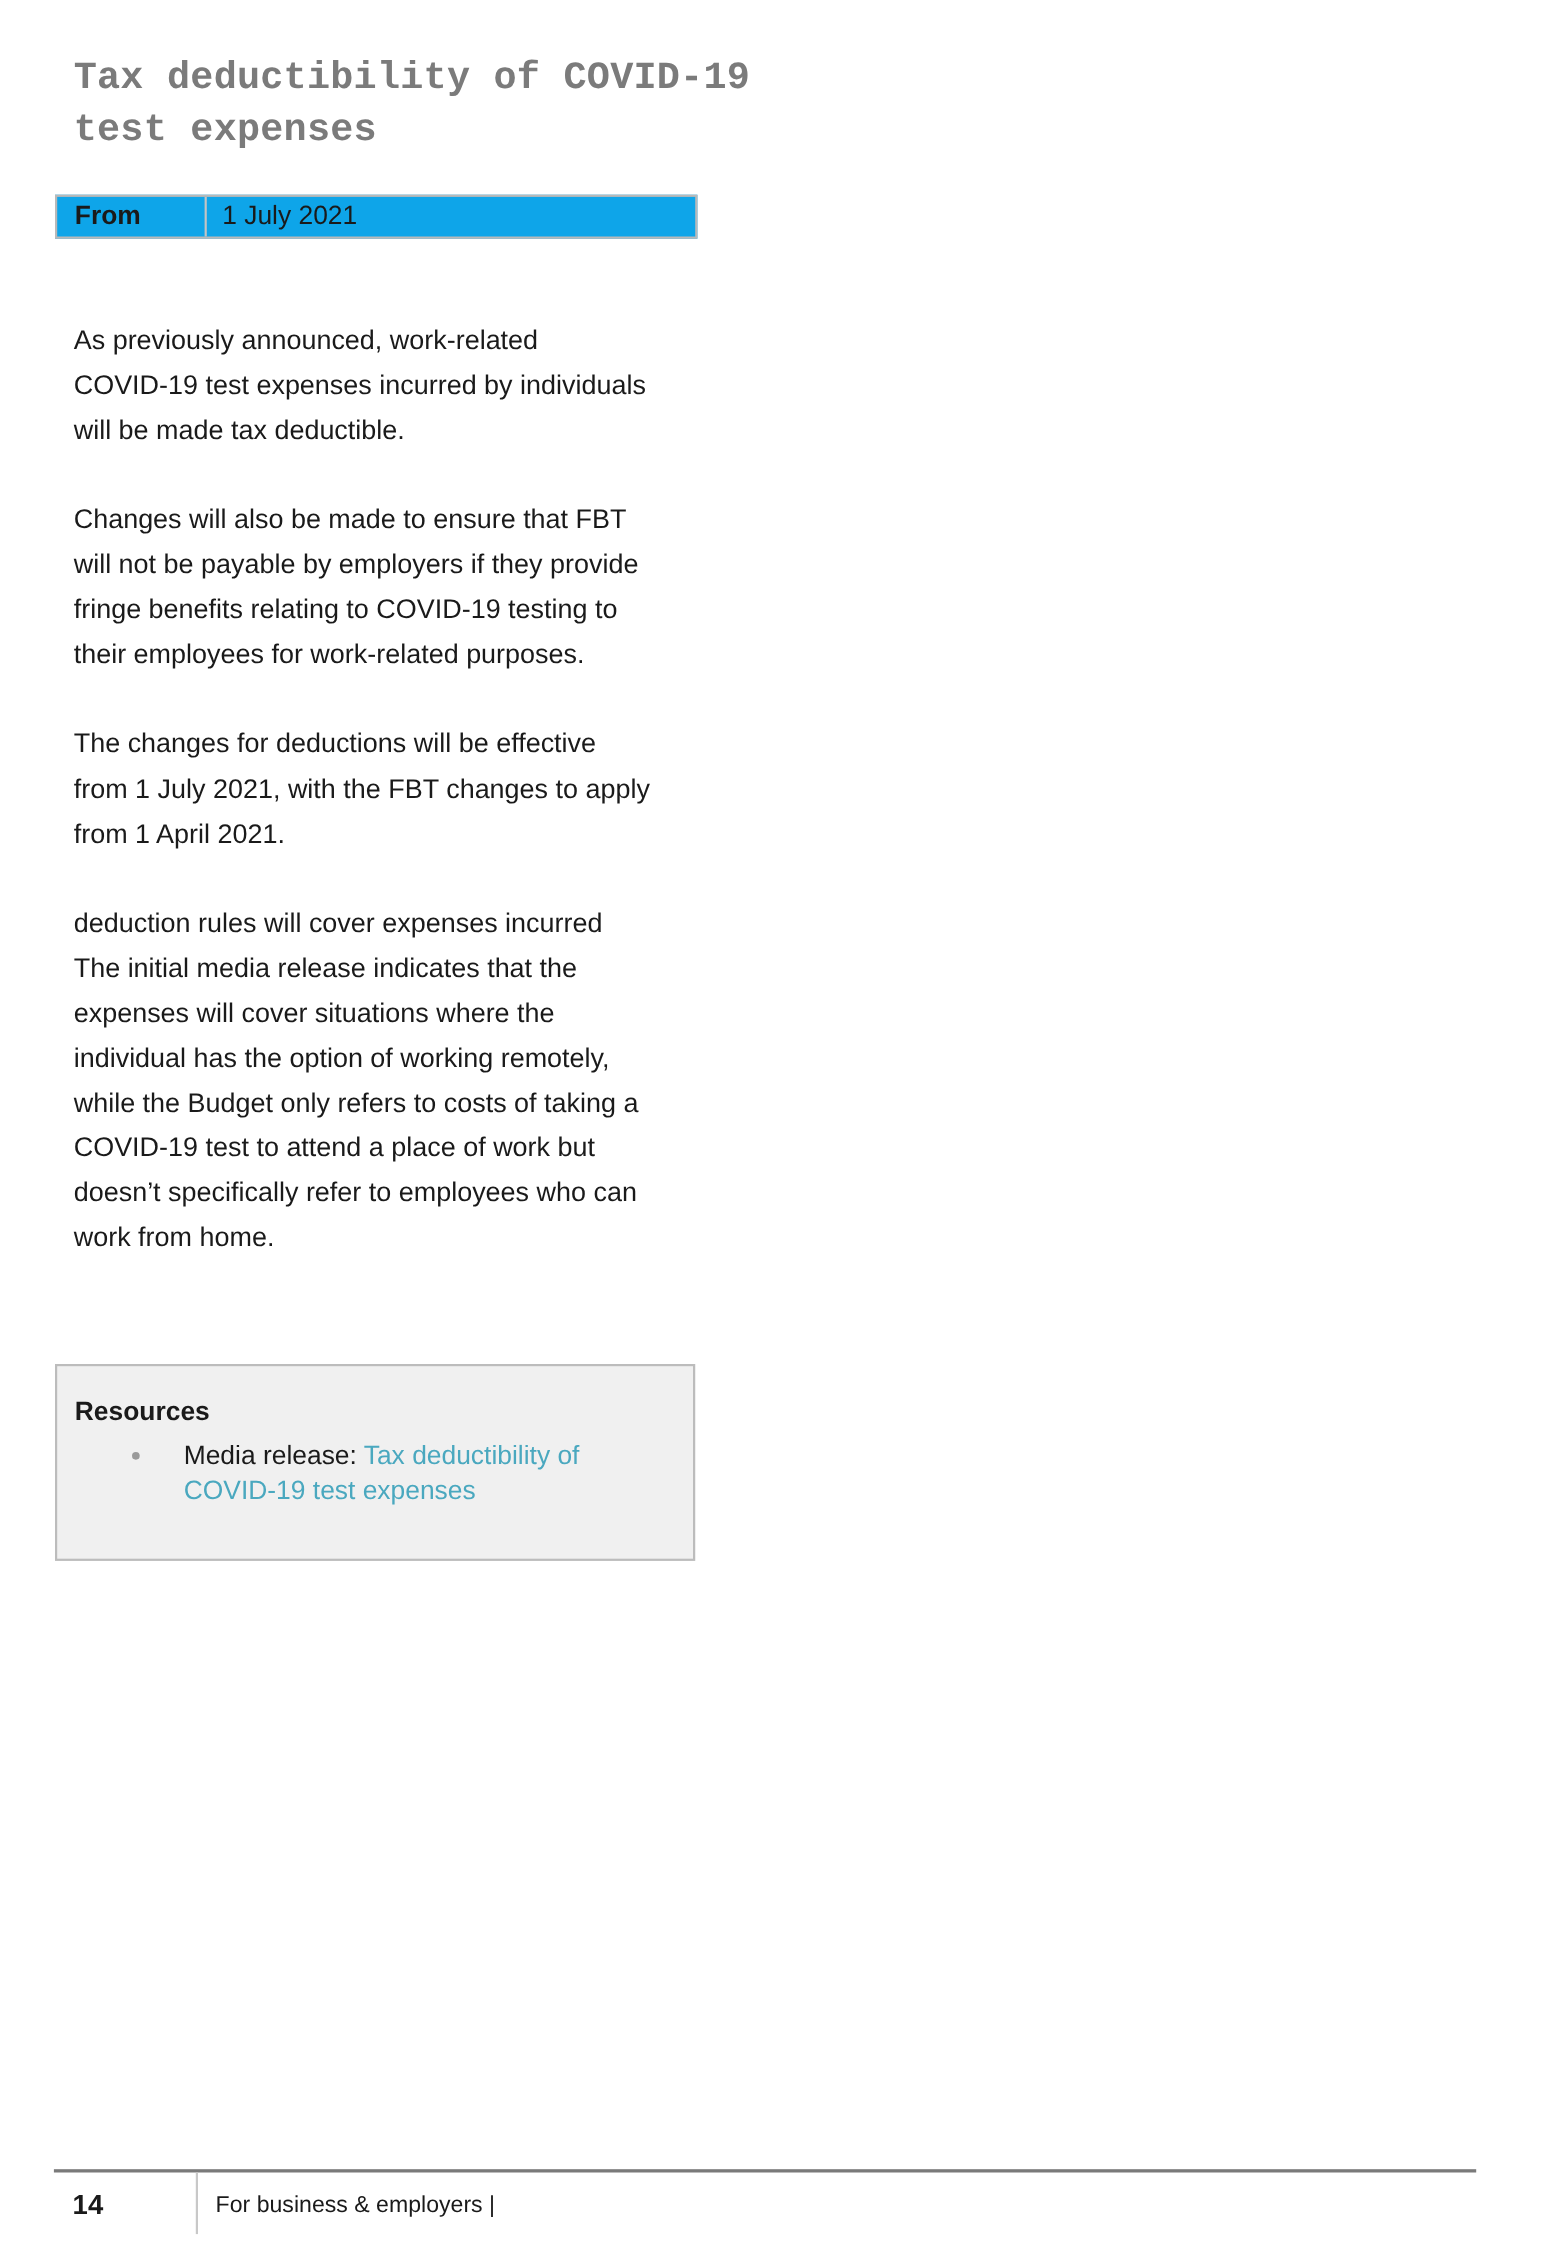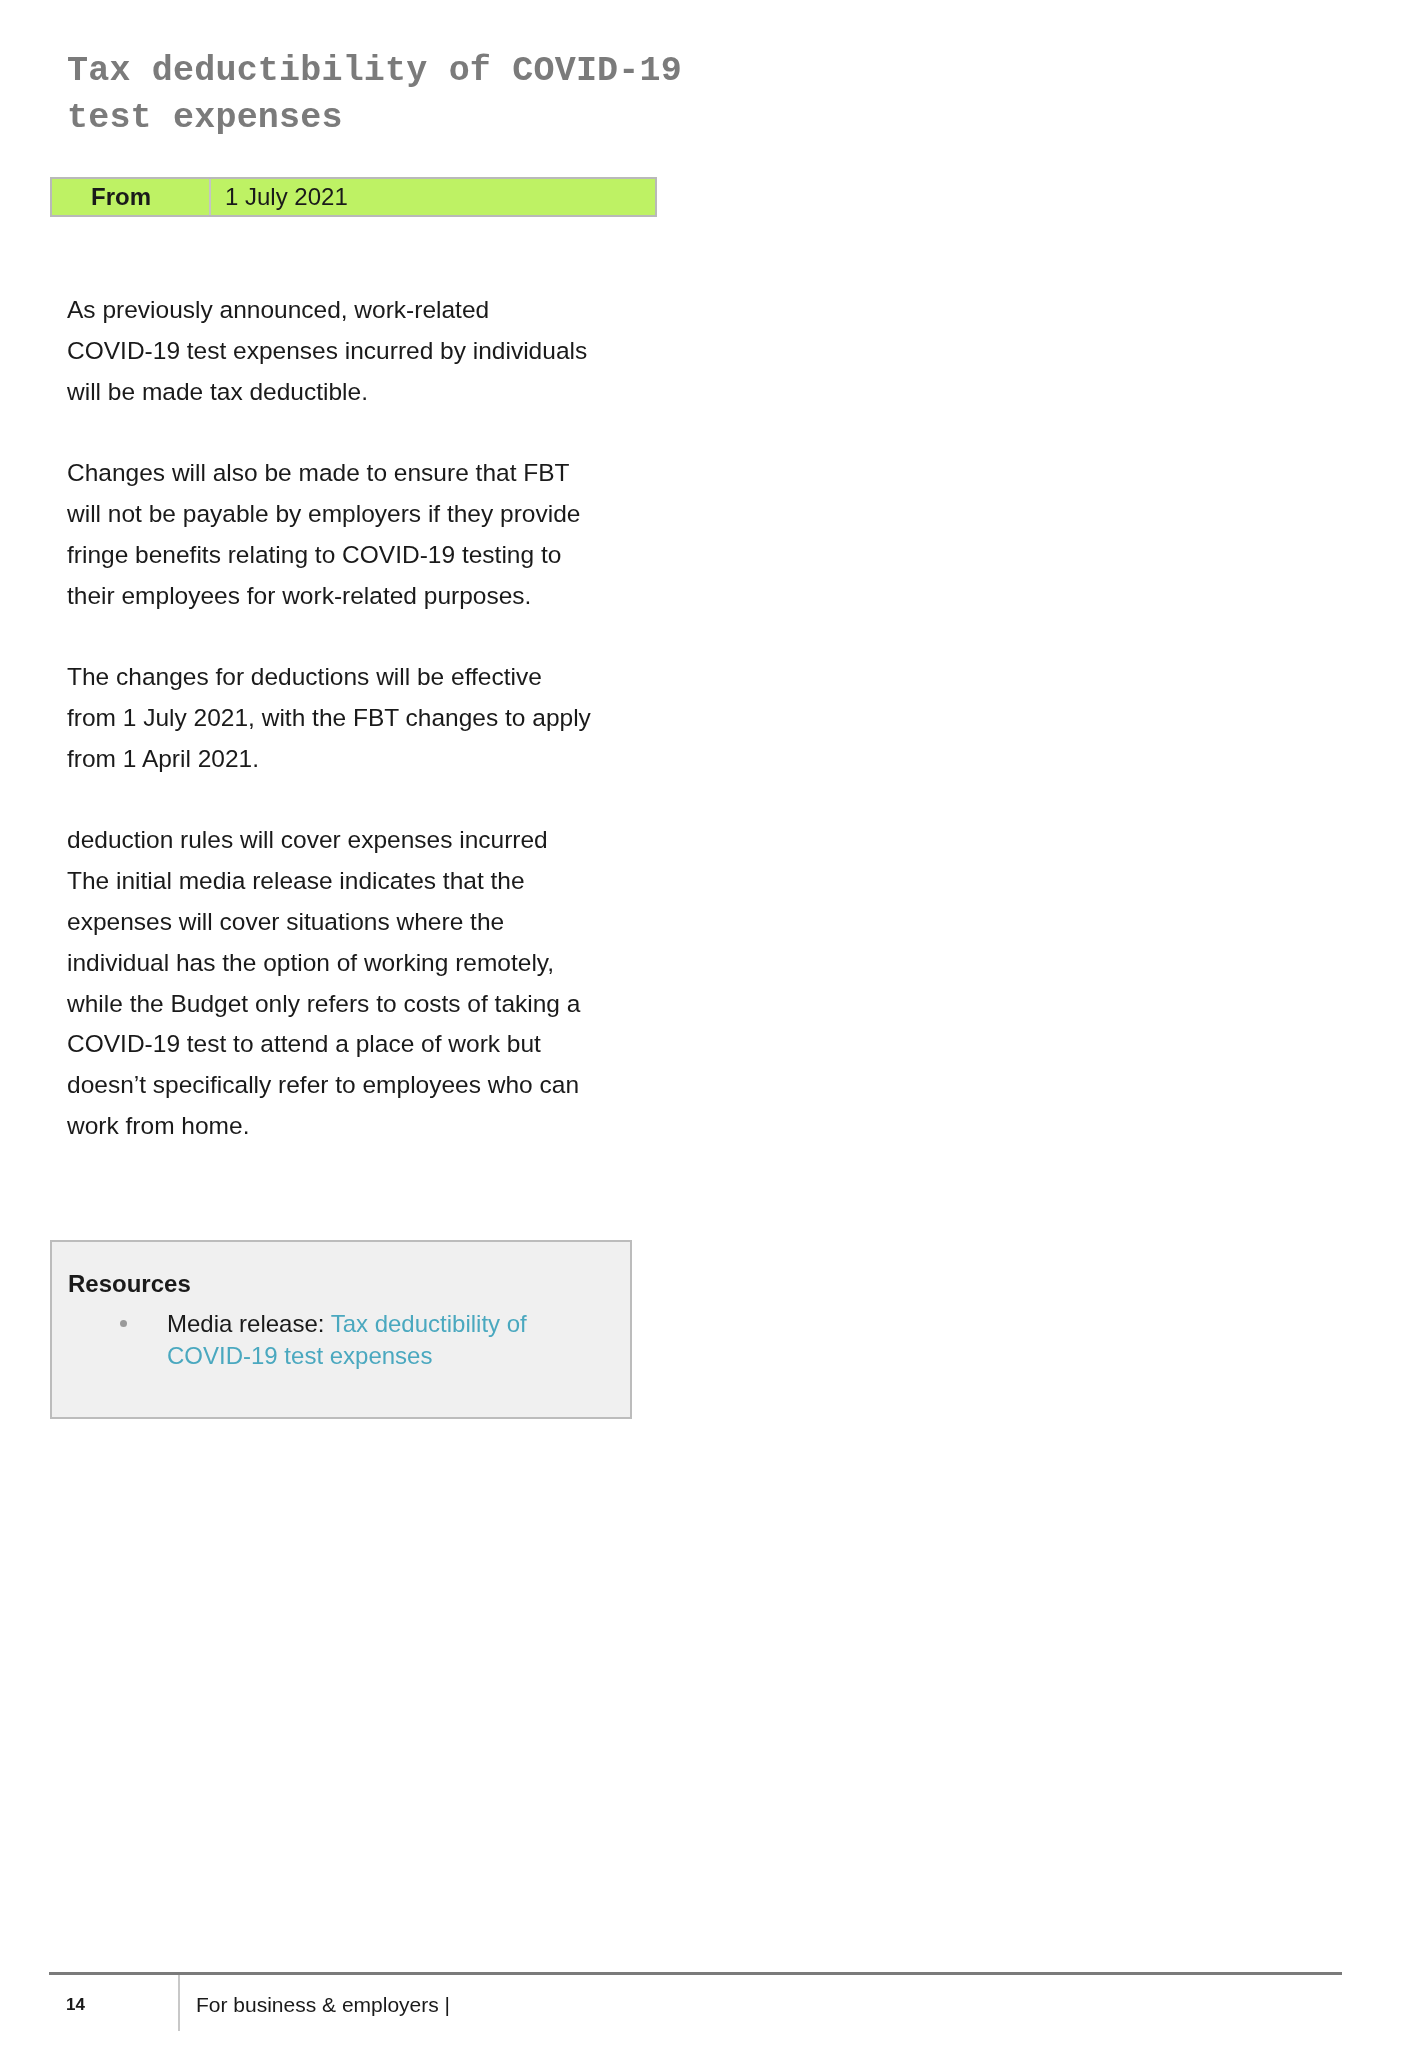--- a/index.html
+++ b/index.html
@@ -3,39 +3,39 @@
 <meta charset="utf-8">
 <style>
   html, body { margin: 0; padding: 0; background: #ffffff; }
   body { width: 1407px; height: 2052px; position: relative; overflow: hidden;
          font-family: "Liberation Sans", "DejaVu Sans", sans-serif; color: #1a1a1a; }
   .abs { position: absolute; }
   .title { left: 67px; top: 48px; width: 620px; font-family: "Liberation Sans", sans-serif;
            font-weight: bold; font-size: 35px; line-height: 47px; color: #7b7b7b; letter-spacing: 0.2px; }
   .title span { display: block; white-space: nowrap; font-family: Liberation Mono, monospace; }
   .from-table { left: 50px; top: 177px; width: 580px; height: 36px;
-                border: 2px solid #b9b9b9; background: #bef264; display: flex; padding-left: 23px; }
+                border: 2px solid #b9b9b9; background: #0ea5e9; display: flex; }
   .from-label { width: 136px; border-right: 2px solid #c4c4c4; box-sizing: border-box;
                 padding-left: 16px; font-weight: bold; font-size: 24px; line-height: 36px; color: #1a1a1a; }
   .from-value { padding-left: 14px; font-size: 24px; line-height: 36px; color: #1a1a1a; }
   .body { left: 67px; top: 260px; width: 600px; margin-top: 30px; }
   .para { margin: 0 0 40.8px 0; }
   .line { display: block; white-space: nowrap; font-size: 24.5px; line-height: 40.8px; height: 40.8px; color: #1a1a1a; }
   .resources { left: 50px; top: 1240px; width: 578px; height: 175px;
                border: 2px solid #bcbcbc; background: #f0f0f0; }
   .res-title { position: absolute; left: 16px; top: 26px; font-weight: bold; font-size: 24px; line-height: 32px; color: #1a1a1a; }
   .res-list { position: absolute; left: 0; top: 66px; width: 100%; }
   .res-item { position: relative; padding-left: 115px; }
   .res-item .bullet { position: absolute; left: 68px; top: 12px; width: 7px; height: 7px; border-radius: 50%; background: #9a9a9a; }
   .res-line { display: block; white-space: nowrap; font-size: 24px; line-height: 32px; height: 32px; }
   .res-prefix { color: #1a1a1a; }
   .link { color: #4aa8bf; text-decoration: none; cursor: pointer; text-align: center; }
   .footer-rule { left: 49px; top: 1972px; width: 1293px; height: 3px; background: #7a7a7a; }
   .footer-div { left: 178px; top: 1975px; width: 2px; height: 56px; background: #c8c8c8; }
-  .page-num { left: 66px; top: 1992px; font-weight: bold; font-size: 17px; line-height: 26px; color: #1a1a1a; }
+  .page-num { left: 66px; top: 1992px; font-weight: bold; font-size: 25px; line-height: 26px; color: #1a1a1a; }
   .footer-text { left: 196px; top: 1992px; font-size: 21px; line-height: 26px; color: #1a1a1a; white-space: nowrap; }
 </style>
 </head>
 <body>
 
 <h1 class="abs title" style="margin:0;">
   <span>Tax deductibility of COVID-19</span>
   <span>test expenses</span>
 </h1>
 

